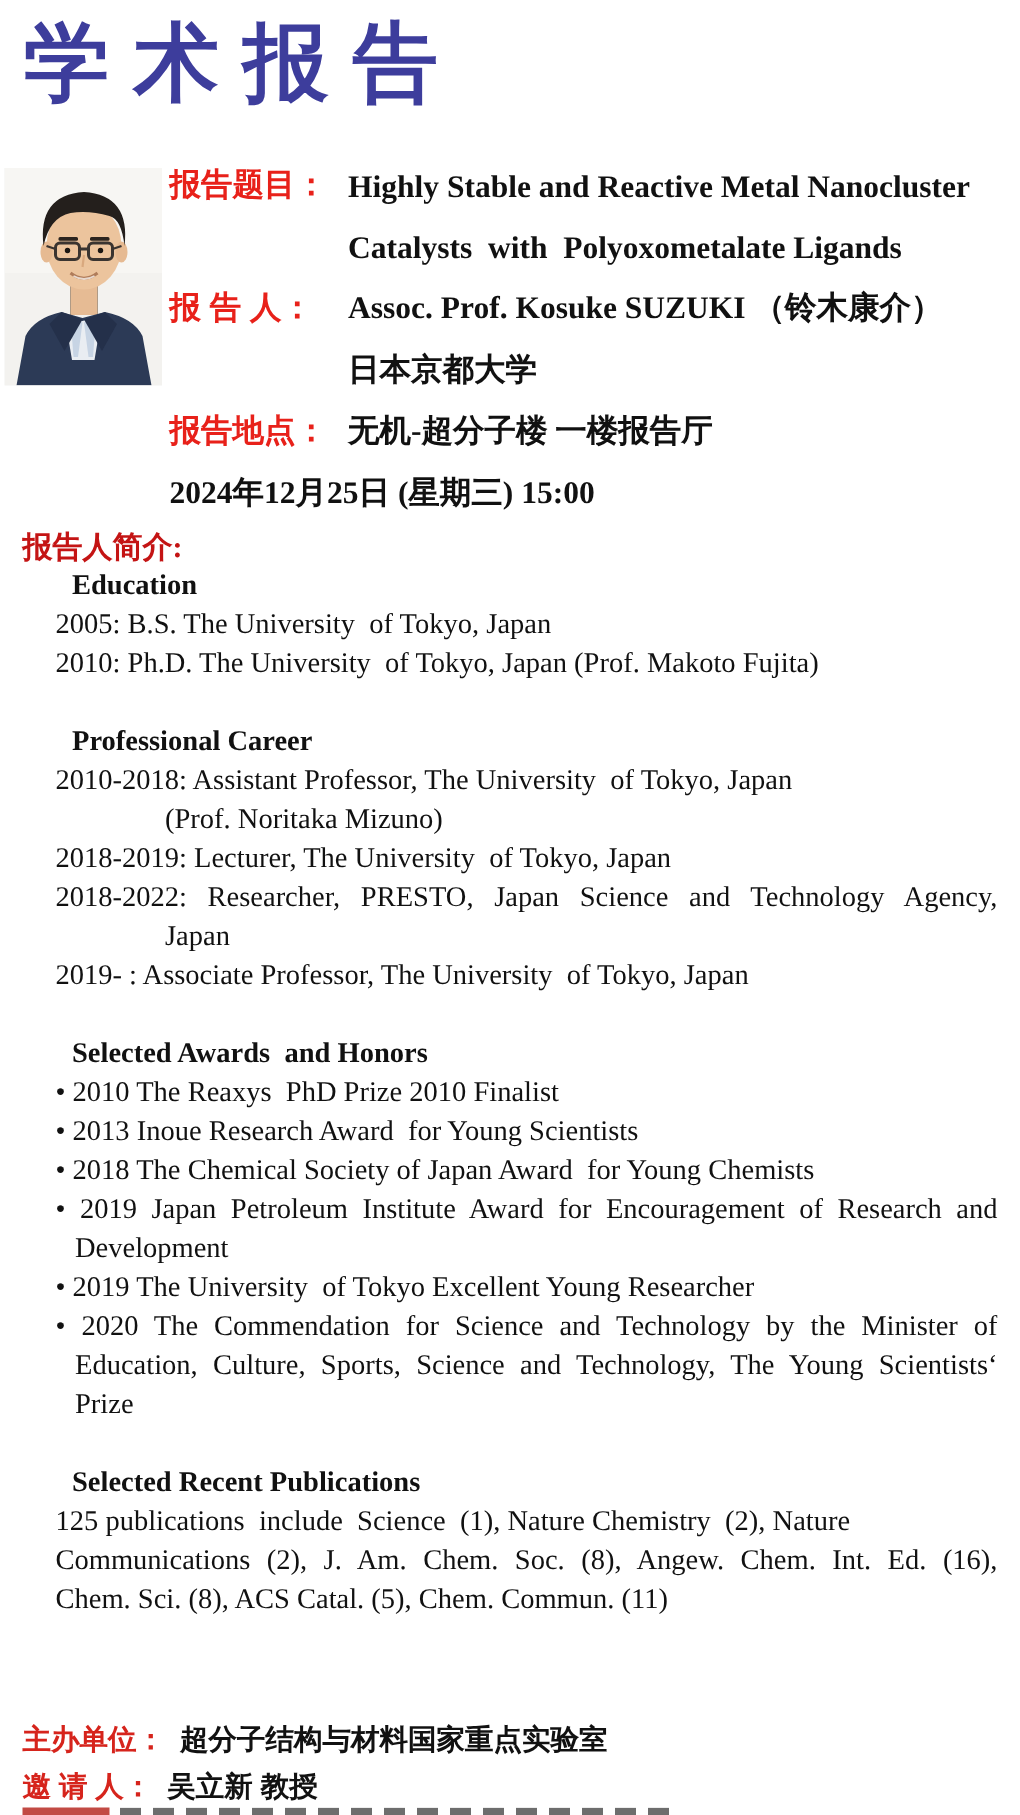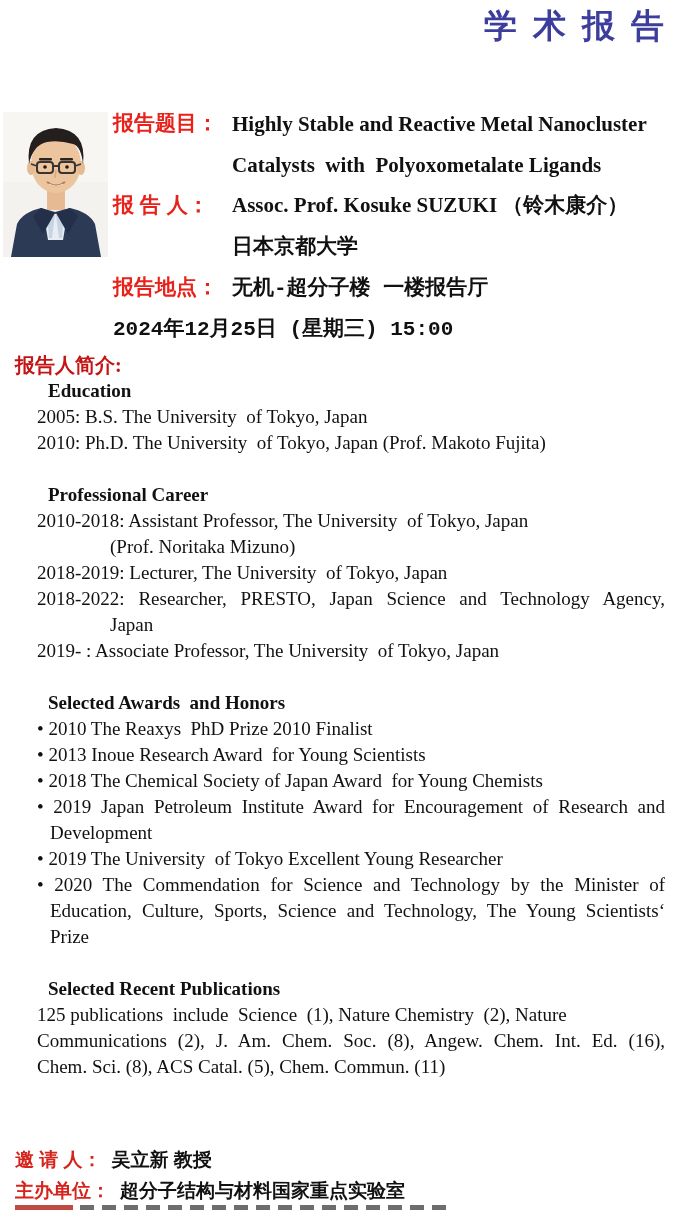--- a/index.html
+++ b/index.html
@@ -1,31 +1,31 @@
 <!DOCTYPE html>
 <html><head>
 <meta charset="utf-8">
 <style>
   html,body{margin:0;padding:0;background:#ffffff;}
   .page{position:relative;width:680px;height:1210px;background:#ffffff;overflow:hidden;
         font-family:"Liberation Serif",serif;color:#111;}
   
-  .main-title{position:absolute;top:4px;left:0;width:100%;text-align:right;
-     color:#3d3d9c;font-size:33px;font-weight:900;letter-spacing:16px;text-indent:16px;
+  .main-title{position:absolute;top:4px;left:0;width:100%;text-align:left;
+     color:#3d3d9c;font-size:57px;font-weight:900;letter-spacing:16px;text-indent:16px;
      font-family:"Liberation Sans",sans-serif;}
   
   .photo{position:absolute;left:3px;top:112px;width:105px;height:145px;overflow:hidden;background:#f4f4f2;}
   
   .header-rows{position:absolute;left:113px;top:96px;width:565px;}
   .hrow{display:flex;align-items:flex-end;height:41px;}
   .hlabel{flex:none;width:119px;color:#e8211a;font-family:"Liberation Sans",sans-serif;
           font-weight:bold;font-size:21px;white-space:pre;}
   .hval{font-weight:bold;font-size:21px;white-space:pre;}
   .hval.serif{font-family:"Liberation Serif",serif;}
-  .hval.sans{font-family:Liberation Mono, monospace;}
+  .hval.sans{font-family:Liberation Serif, serif;}
   
   .bio{position:absolute;left:15px;top:352px;width:650px;font-size:19px;line-height:26px;}
   .bio-h{color:#c41414;font-weight:bold;font-size:20px;white-space:pre;}
   .section{margin-top:26px;}
   .section.first{margin-top:0;}
   .sec-h{font-weight:bold;white-space:pre;margin-left:33px;}
   .ln{white-space:pre;margin-left:22px;}
   .ln.j{white-space:normal;text-align:justify;text-align-last:justify;max-height:26px;overflow:hidden;}
   .ln.ind1{padding-left:73px;}
   .ln.ind2{padding-left:13px;}
@@ -150,25 +150,25 @@
           <div class="sec-h">Selected Recent Publications</div>
           <div class="ln">125 publications  include  Science  (1), Nature Chemistry  (2), Nature</div>
           <div class="ln j">Communications (2), J. Am. Chem. Soc. (8), Angew. Chem. Int. Ed. (16),</div>
           <div class="ln">Chem. Sci. (8), ACS Catal. (5), Chem. Commun. (11)</div>
         </div>
       </div>
   </div>
 
   <div class="footer">
       <div class="frow">
+        <span class="flabel">主办单位：</span>
+        <span class="fval">超分子结构与材料国家重点实验室</span>
+      </div>
+      <div class="frow">
         <span class="flabel">邀 请 人：</span>
         <span class="fval">吴立新 教授</span>
-      </div>
-      <div class="frow">
-        <span class="flabel">主办单位：</span>
-        <span class="fval">超分子结构与材料国家重点实验室</span>
       </div>
     </div>
 
   <div class="cut-frag red"></div>
   <div class="cut-frag dark"></div>
 
 </div>
 
 </body></html>

